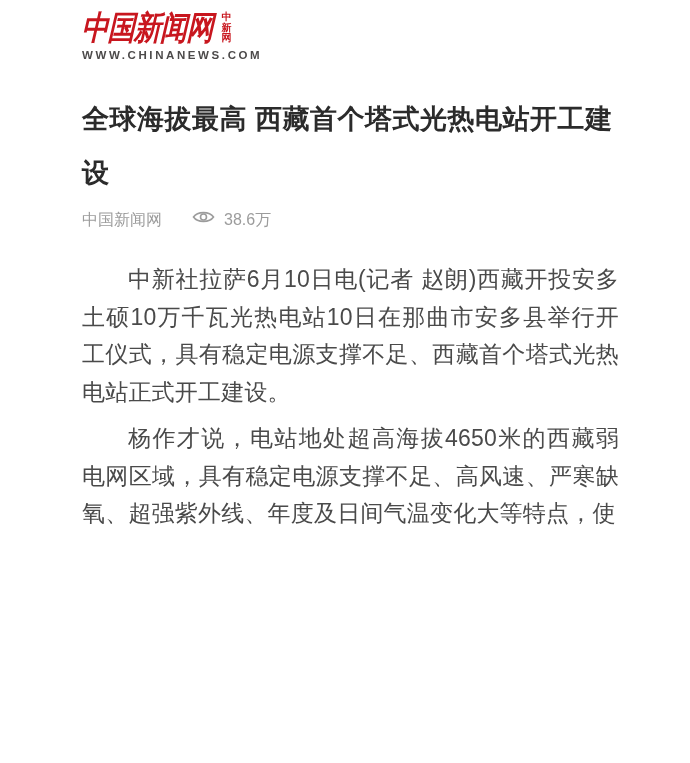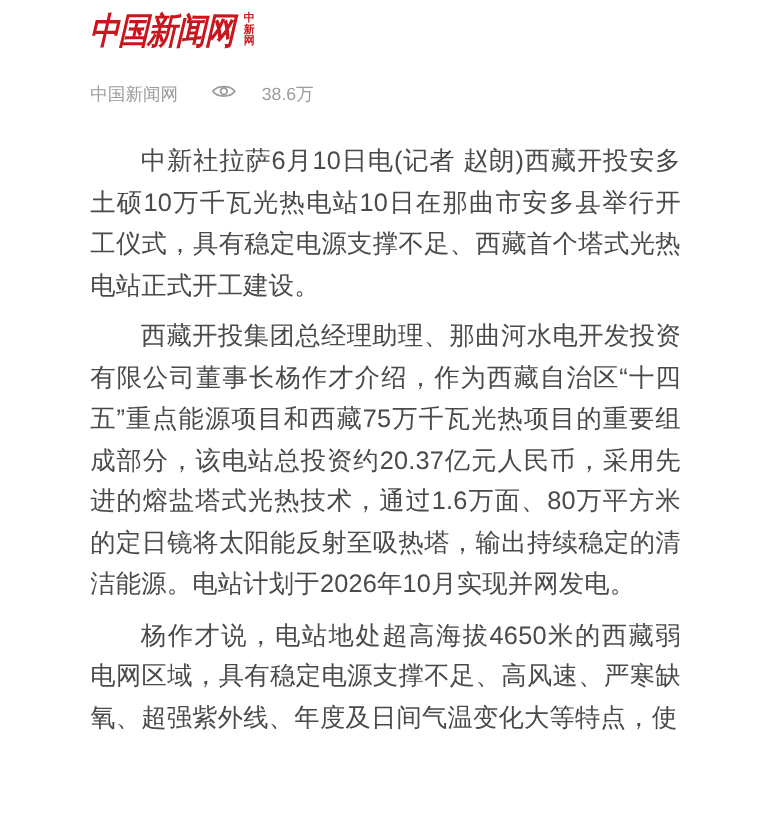--- a/index.html
+++ b/index.html
@@ -110,21 +110,21 @@
     align-items: center;
     font-size: 16px;
     color: #9c9c9c;
     line-height: 22px;
   }
   .meta-source { margin-right: 8px; }
   .meta-views {
     display: inline-flex;
     align-items: center;
     margin-left: 22px;
-    gap: 23px;
+    gap: 9px;
   }
   .eye-icon { display: inline-block; }
 
   
   .article-body { margin-top: 30px; }
   .article-body p {
     font-size: 23px;
     line-height: 37.5px;
     color: #4a4a4a;
     text-align: justify;
@@ -137,37 +137,38 @@
 <body>
 
 <div class="page">
 
   <header class="site-header">
     <div class="logo-block">
       <div class="logo-row">
         <span class="logo-main">中国新闻网</span>
         <span class="logo-side">中新网</span>
       </div>
+      <div class="logo-url">WWW.CHINANEWS.COM</div>
     </div>
 
   </header>
 
+  <h1 class="article-title">全球海拔最高 西藏首个塔式光热电站开工建设</h1>
 
   <div class="article-meta">
     <span class="meta-source">中国新闻网</span>
     <span class="meta-views">
       <span class="eye-icon">
         <svg width="23" height="16" viewBox="0 0 23 16">
           <path d="M1.5 8 C5.5 2.2, 17.5 2.2, 21.5 8 C17.5 13.8, 5.5 13.8, 1.5 8 Z" fill="none" stroke="#9c9c9c" stroke-width="1.6"></path>
           <circle cx="11.5" cy="8" r="3" fill="none" stroke="#9c9c9c" stroke-width="1.6"></circle>
         </svg>
       </span>
       <span class="views-count">38.6万</span>
     </span>
   </div>
 
   <div class="article-body">
     <p>中新社拉萨6月10日电(记者 赵朗)西藏开投安多土硕10万千瓦光热电站10日在那曲市安多县举行开工仪式，具有稳定电源支撑不足、西藏首个塔式光热电站正式开工建设。</p>
-    <p>西藏开投集团总经理助理、那曲河水电开发投资有限公司董事长杨作才介绍，作为西藏自治区“十四五”重点能源项目和西藏75万千瓦光热项目的重要组成部分，该电站总投资约20.37亿元人民币，采用先进的熔盐塔式光热技术，通过1.6万面、80万平方米的定日镜将太阳能反射至吸热塔，输出持续稳定的清洁能源。电站计划于2026年10月实现并网发电。</p>
     <p>杨作才说，电站地处超高海拔4650米的西藏弱电网区域，具有稳定电源支撑不足、高风速、严寒缺氧、超强紫外线、年度及日间气温变化大等特点，使</p>
   </div>
 
 </div>
 
 </body></html>

